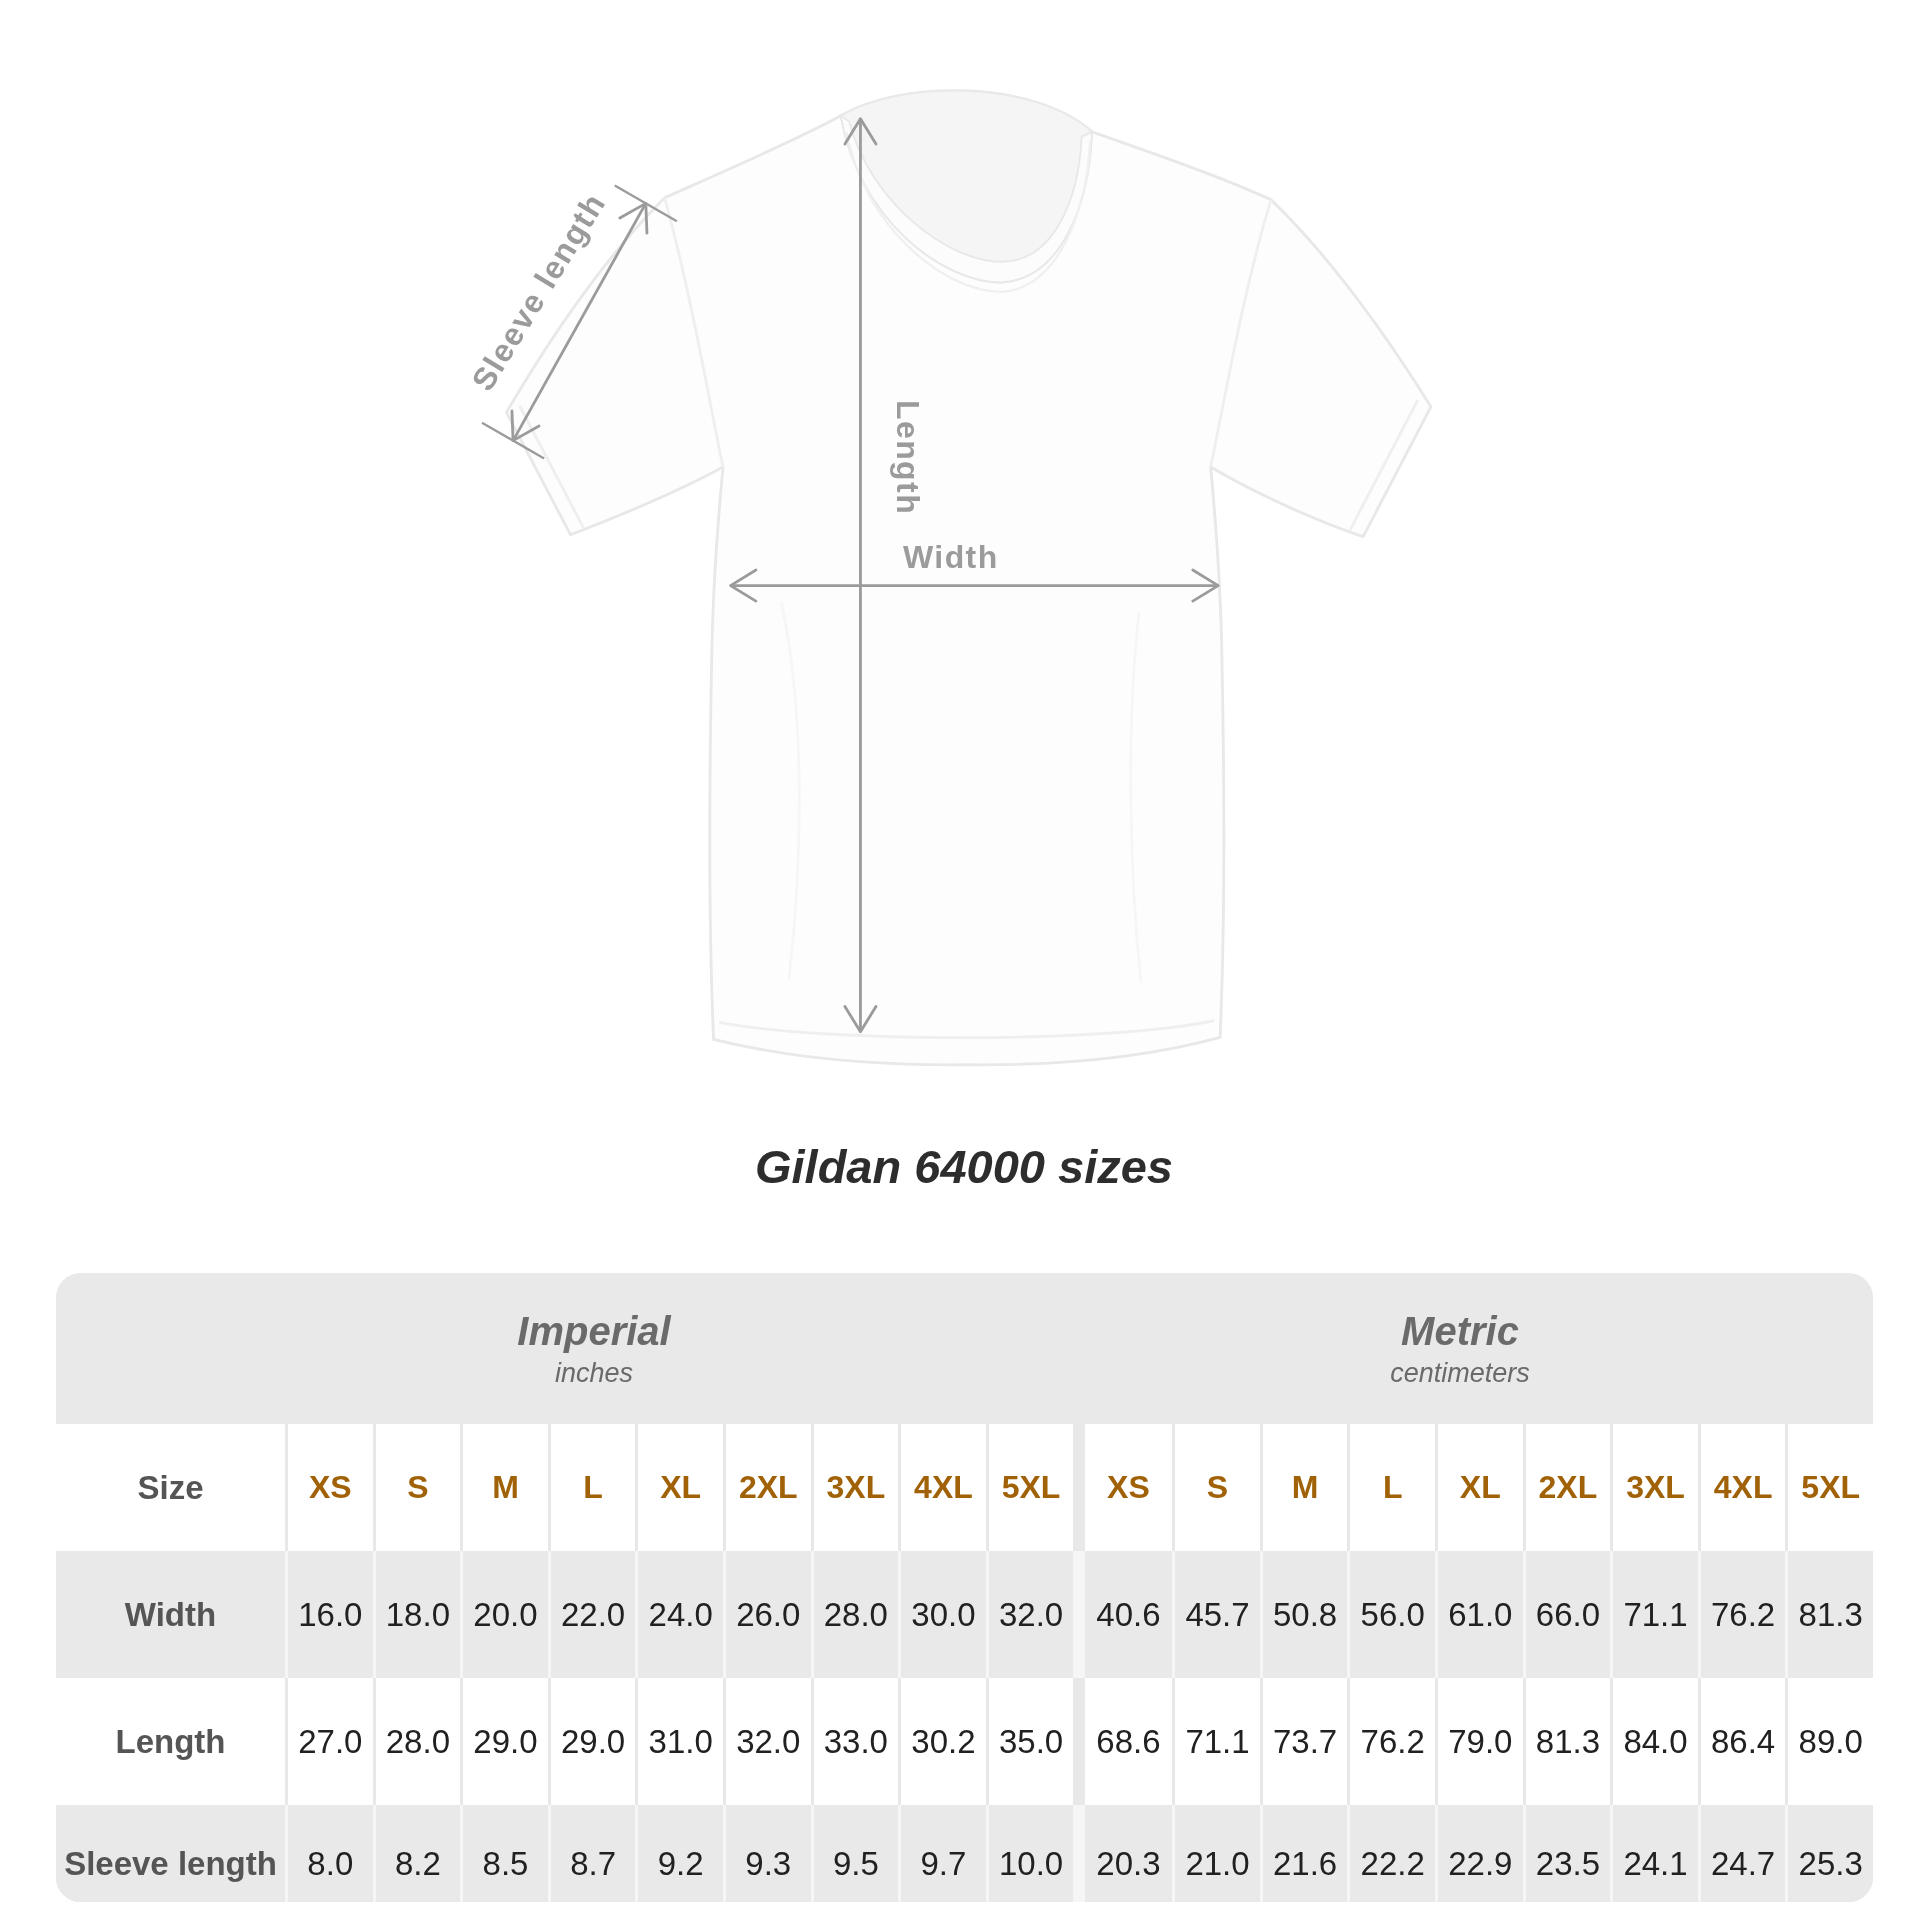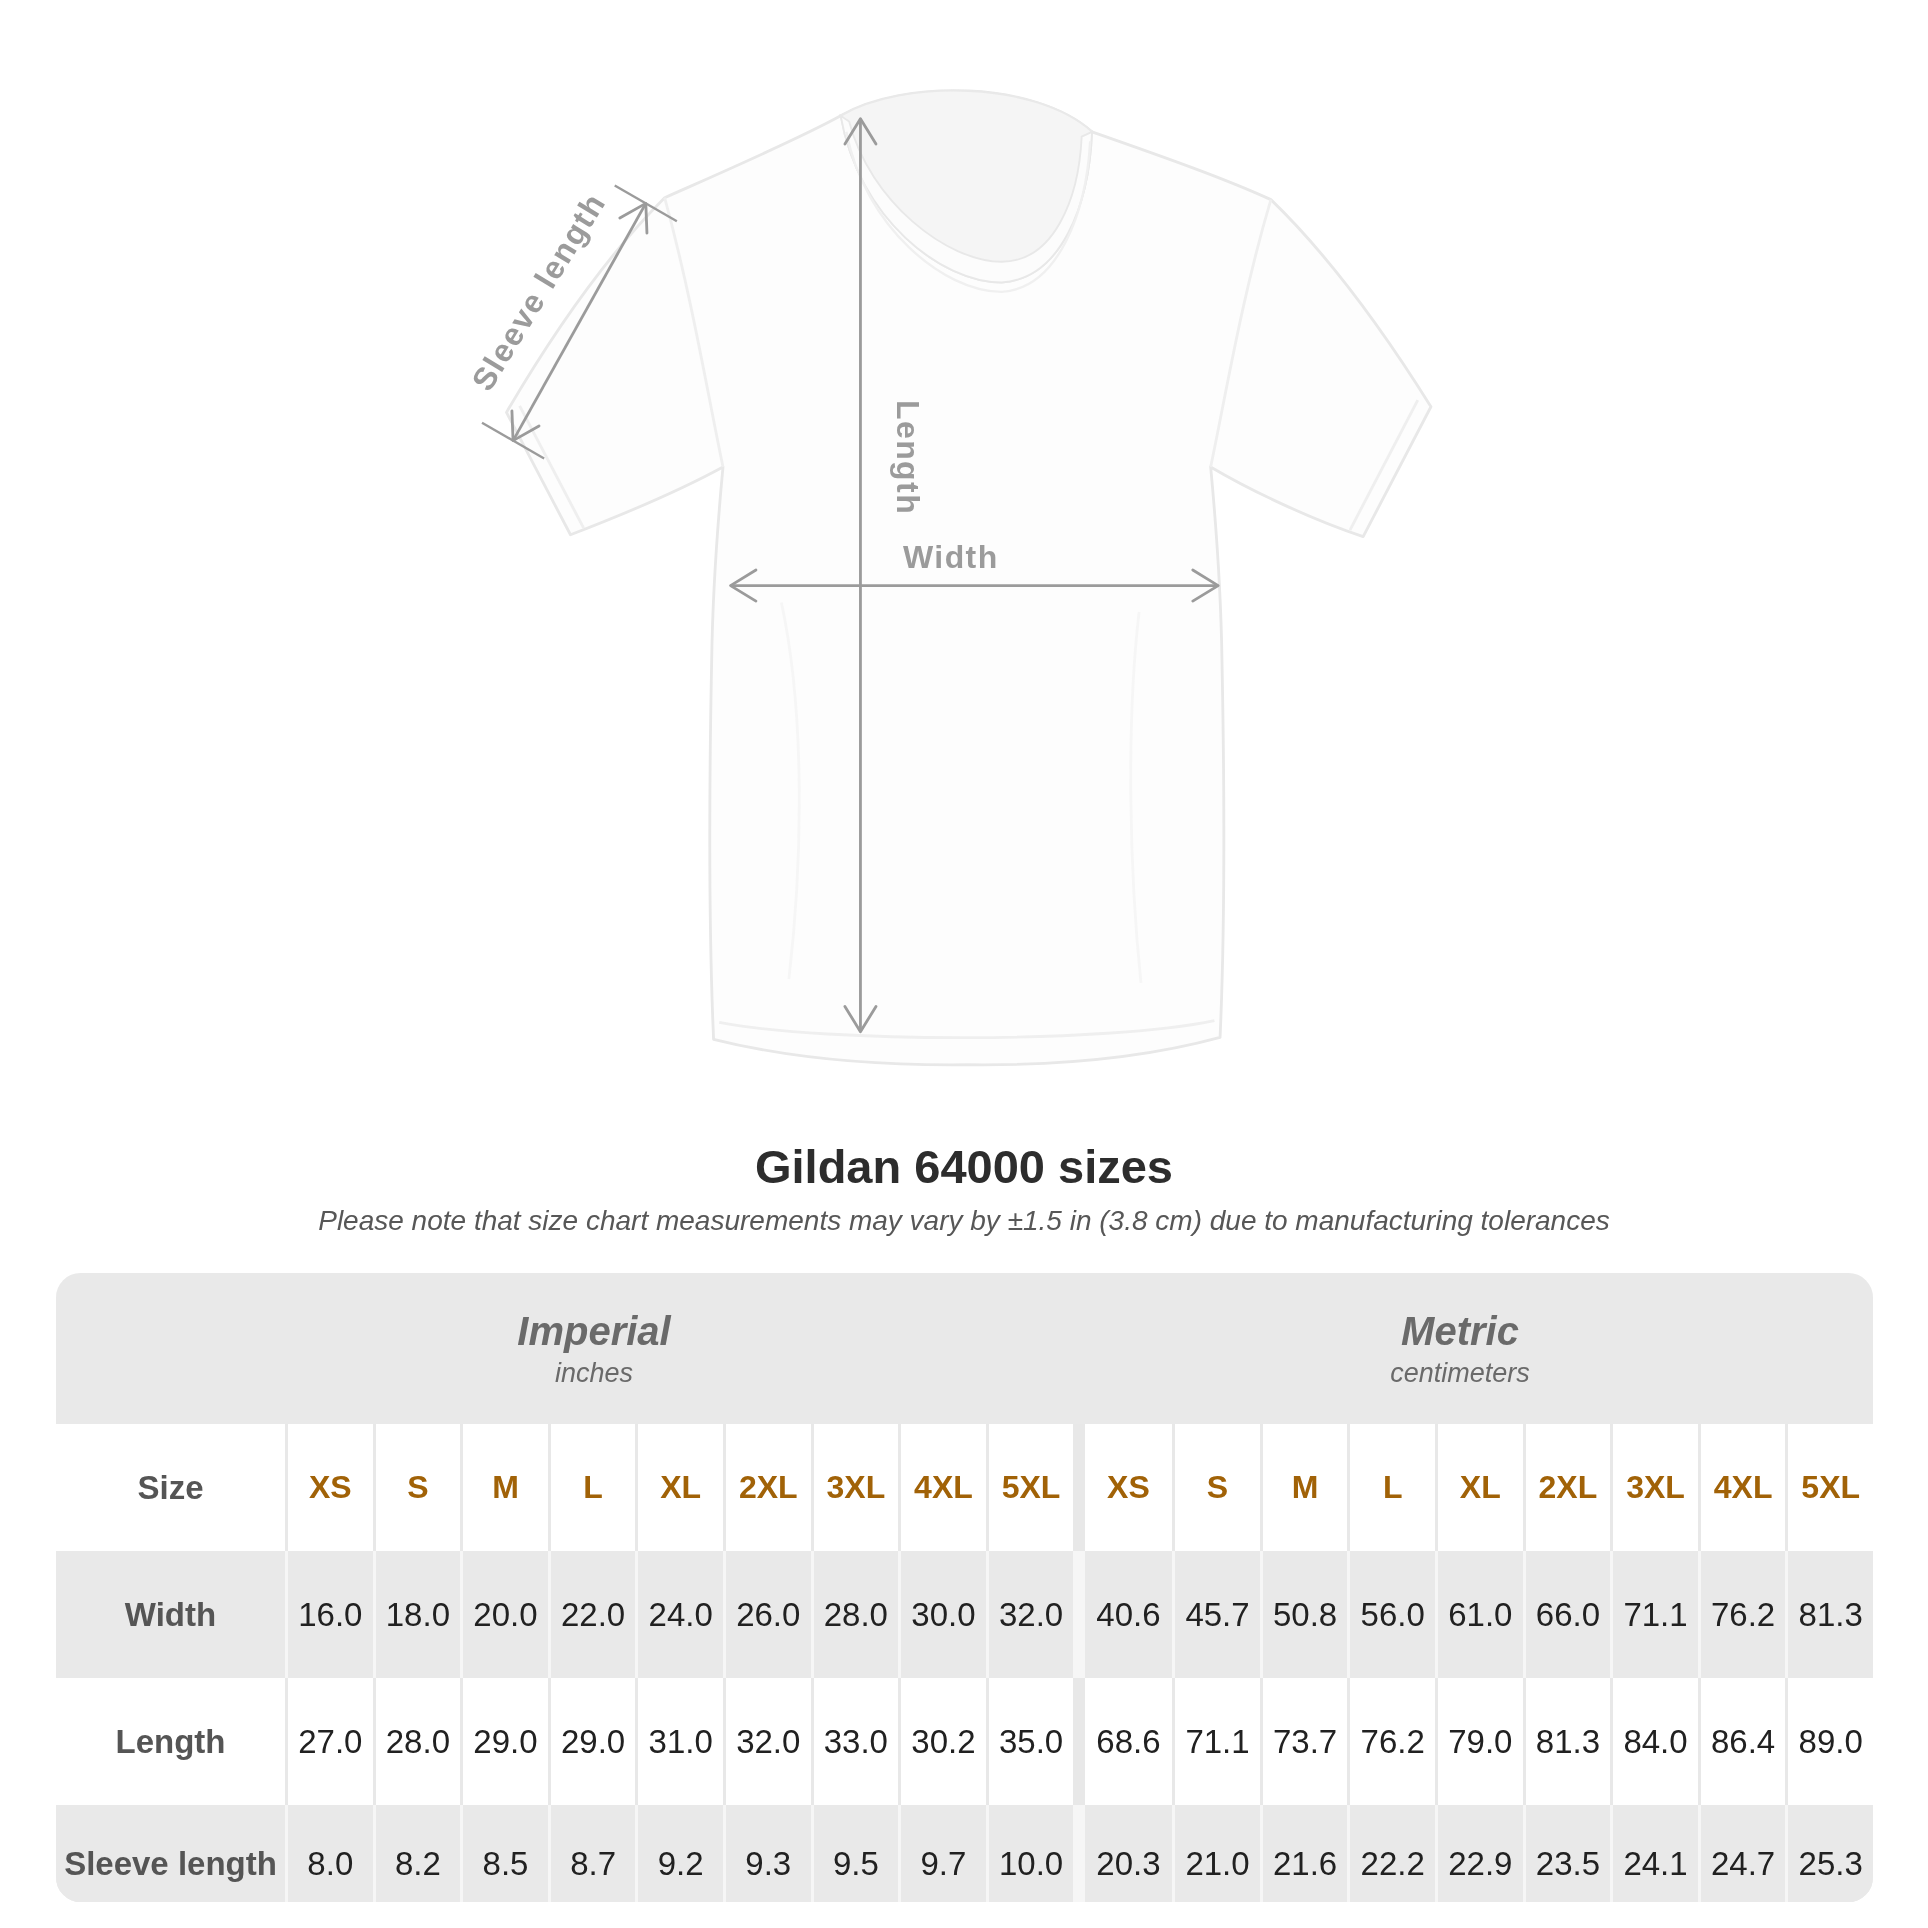--- a/index.html
+++ b/index.html
@@ -2,21 +2,21 @@
 <html style="font-size:15px"><head>
 <meta charset="utf-8">
 <style>
   html,body{margin:0;padding:0;background:#ffffff;}
   .stage{position:relative;width:1928px;height:1928px;background:#ffffff;overflow:hidden;
          font-family:"Liberation Sans","DejaVu Sans",sans-serif;}
   .diagram{position:absolute;left:0;top:0;}
   .diagram text{font-family:"Liberation Sans","DejaVu Sans",sans-serif;font-weight:700;
                 fill:#9b9b9b;font-size:34px;letter-spacing:1.5px;}
   .page-title{position:absolute;top:1139px;left:0;width:100%;text-align:center;margin:0;
-              font-size:47px;font-weight:700;color:#2d2d2d;}
+              font-size:47px;font-weight:700;color:#2d2d2d;font-style:italic;}
   .page-note{position:absolute;top:1205px;left:0;width:100%;text-align:center;margin:0;
              font-size:28px;font-style:italic;color:#575757;}
   .size-table{position:absolute;left:56px;top:1273px;width:1817px;height:629px;
               background:#e9e9e9;border-radius:24.5px;overflow:hidden;}
   .band{position:relative;height:151px;padding-left:20px;}
   .uhead{position:absolute;top:50%;transform:translate(-50%,-50%);text-align:center;color:#6a6a6a;}
   .uhead .nm{font-size:40px;font-weight:700;font-style:italic;line-height:1;}
   .uhead .un{font-size:27px;font-style:italic;margin-top:9.4px;line-height:1;}
   .trow{display:grid;grid-template-columns:229px repeat(9,1fr) 11.3px repeat(9,1fr);height:127px;}
   .trow.last{height:141px;padding-bottom:22.6px;box-sizing:border-box;}
@@ -75,21 +75,20 @@
       <line x1="653" y1="197" x2="719" y2="235" stroke-width="2.5"></line>
       <line x1="512" y1="449" x2="578" y2="487" stroke-width="2.5"></line>
     </g>
 
     <text transform="translate(953 486) rotate(90)" text-anchor="middle">Length</text>
     <text x="1010" y="603" text-anchor="middle">Width</text>
     <text transform="translate(582 316) rotate(-58.5)" text-anchor="middle">Sleeve length</text>
   </svg>
 
   <h1 class="page-title">Gildan 64000 sizes</h1>
-  <p class="page-note">Please note that size chart measurements may vary by ±1.5 in (3.8 cm) due to manufacturing tolerances</p>
 
   <div class="size-table">
 
     <div class="band">
       <div class="uhead" style="left:538px">
         <div class="nm">Imperial</div>
         <div class="un">inches</div>
       </div>
       <div class="uhead" style="left:1404px">
         <div class="nm">Metric</div>

